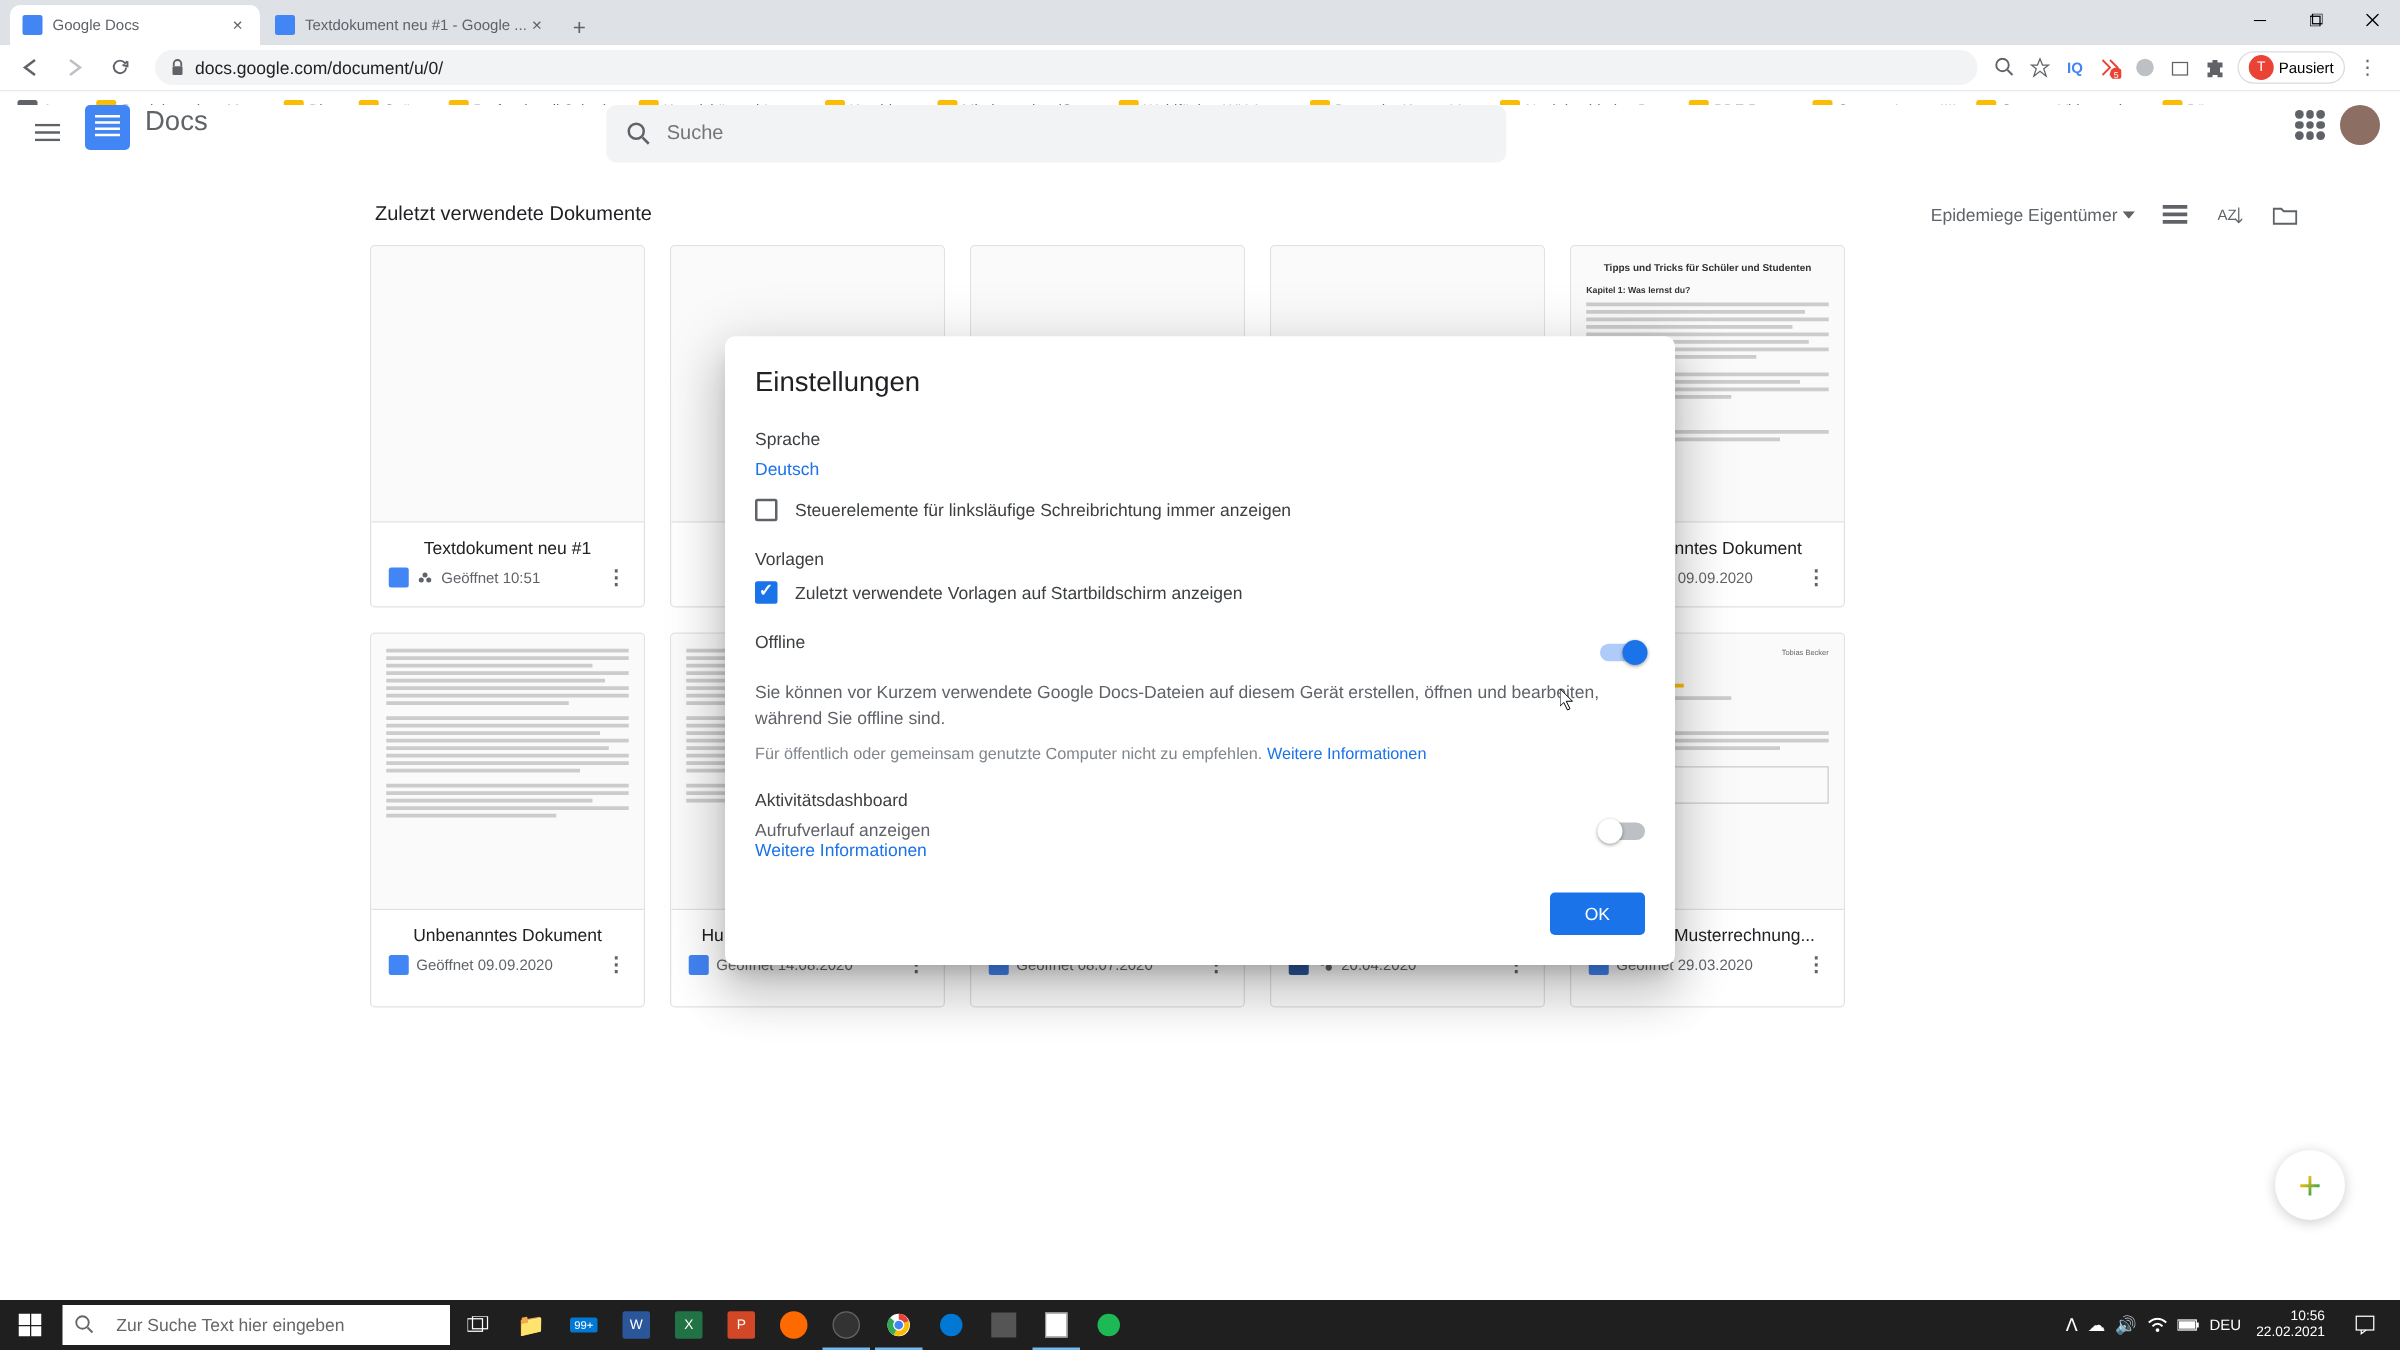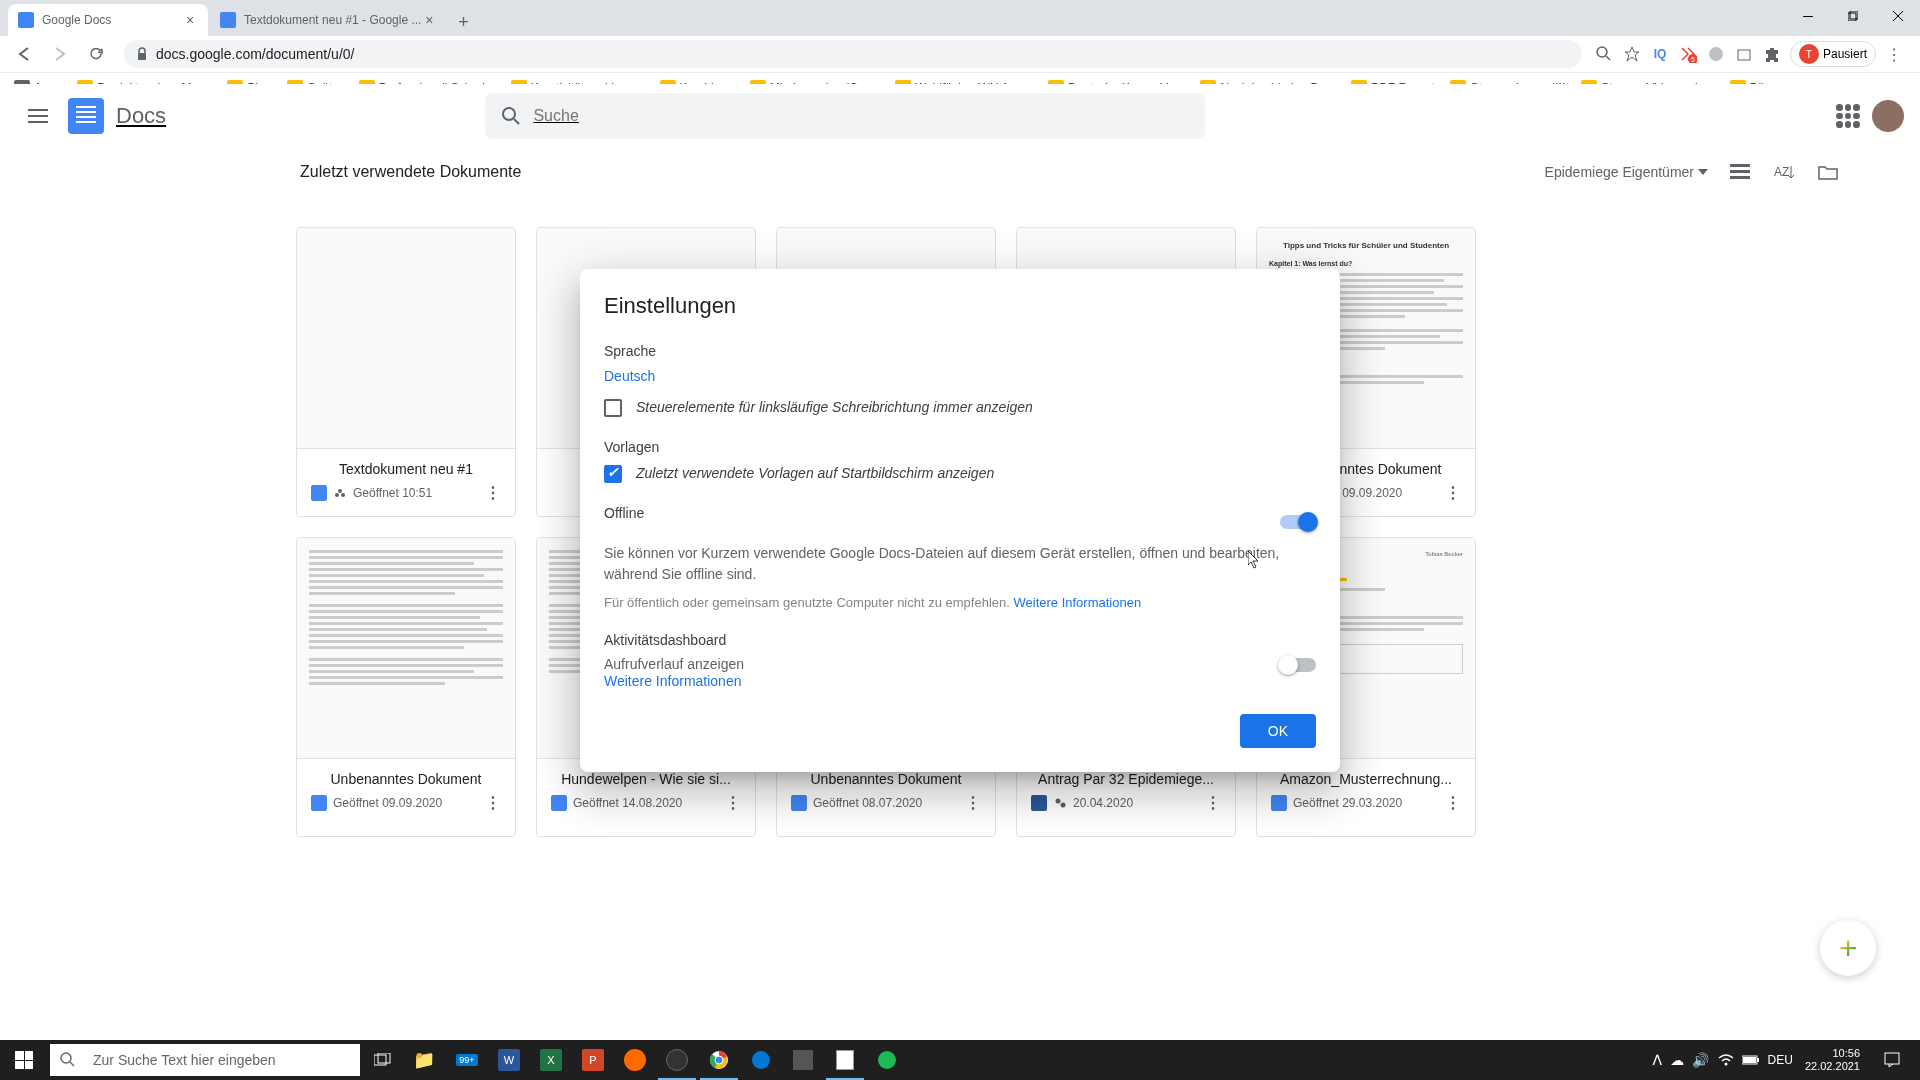--- a/index.html
+++ b/index.html
@@ -28,42 +28,42 @@
 .profile-avatar { width: 20px; height: 20px; background: #ea4335; border-radius: 50%; color: #fff; display: flex; align-items: center; justify-content: center; font-size: 11px; }
 
 .bookmarks-bar { height: 30px; background: #fff; border-top: 1px solid #e8eaed; display: flex; align-items: center; padding: 0 8px; gap: 4px; }
 .bookmark { display: flex; align-items: center; gap: 4px; padding: 4px 6px; font-size: 12px; color: #3c4043; border-radius: 4px; white-space: nowrap; }
 .bm-icon { width: 16px; height: 16px; background: #fbbc04; border-radius: 2px; flex-shrink: 0; }
 .bm-icon.apps { background: #5f6368; }
 .bookmarks-more { margin-left: auto; padding: 0 8px; color: #5f6368; }
 
 
 .docs-app { position: absolute; top: 84px; left: 0; right: 0; bottom: 40px; background: #fff; overflow: hidden; }
-.docs-header { height: 64px; display: flex; align-items: center; padding: 0 16px; gap: 8px; text-decoration: underline; }
+.docs-header { height: 64px; display: flex; align-items: flex-start; padding: 0 16px; gap: 8px; }
 .menu-btn { width: 44px; height: 44px; display: flex; align-items: center; justify-content: center; color: #5f6368; }
 .docs-logo { width: 36px; height: 36px; background: #4285f4; border-radius: 4px; position: relative; }
 .docs-logo::after { content: ''; position: absolute; top: 8px; left: 8px; right: 8px; height: 2px; background: #fff; box-shadow: 0 5px 0 #fff, 0 10px 0 #fff, 0 15px 0 #fff; }
 .docs-title { font-size: 22px; color: #5f6368; margin-left: 4px; }
 .search-wrap { flex: 0 0 720px; margin: 0 auto; height: 46px; display: flex; align-items: center; padding: 0 16px; background: #f1f3f4; border-radius: 8px; }
 .search-wrap .search-icon { color: #5f6368; margin-right: 12px; }
 .search-input { border: none; background: transparent; font-size: 16px; color: #5f6368; outline: none; flex: 1; }
 .header-right { margin-left: auto; display: flex; align-items: center; gap: 12px; }
 .apps-grid { width: 24px; height: 24px; display: grid; grid-template-columns: repeat(3, 1fr); gap: 2px; }
 .apps-grid span { background: #5f6368; border-radius: 50%; }
 .user-avatar { width: 32px; height: 32px; background: #8d6e63; border-radius: 50%; }
 
 .docs-subheader { height: 48px; display: flex; align-items: center; padding: 0 80px 0 300px; }
 .recent-title { font-size: 16px; color: #202124; }
 .subheader-right { margin-left: auto; display: flex; align-items: center; gap: 20px; }
 .owner-filter { display: flex; align-items: center; gap: 4px; font-size: 14px; color: #5f6368; }
 .view-btn { width: 24px; height: 24px; display: flex; align-items: center; justify-content: center; color: #5f6368; }
 
 .docs-grid { padding: 0 296px; display: flex; flex-wrap: wrap; gap: 20px; }
 .doc-card { width: 220px; border: 1px solid #dfe1e5; border-radius: 4px; overflow: hidden; background: #fff; }
-.doc-card.top-row { height: 290px; margin-top: 31px; }
+.doc-card.top-row { height: 290px; }
 .doc-card.bottom-row { height: 300px; }
 .doc-thumb { height: 220px; background: #fafafa; padding: 12px; overflow: hidden; }
 .doc-thumb-content { font-size: 6px; line-height: 1.4; color: #999; }
 .doc-thumb-content .line { height: 3px; background: #ccc; margin-bottom: 3px; }
 .doc-thumb-content .hl { background: #fbbc04; }
 .doc-info { padding: 12px 14px; border-top: 1px solid #dfe1e5; }
 .doc-name { font-size: 14px; color: #202124; font-weight: 500; white-space: nowrap; overflow: hidden; text-overflow: ellipsis; margin-bottom: 6px; text-align: center; }
 .doc-meta { display: flex; align-items: center; gap: 6px; font-size: 12px; color: #5f6368; }
 .doc-type-icon { width: 16px; height: 16px; background: #4285f4; border-radius: 2px; flex-shrink: 0; }
 .doc-type-icon.word { background: #2b579a; }
@@ -71,21 +71,21 @@
 .doc-more { color: #5f6368; font-size: 16px; font-weight: bold; }
 .shared-icon { width: 14px; height: 14px; color: #5f6368; }
 
 
 .modal-overlay { position: absolute; inset: 0; z-index: 100; display: flex; align-items: center; justify-content: center; }
 .modal { width: 760px; background: #fff; border-radius: 8px; box-shadow: 0 11px 15px -7px rgba(0,0,0,0.2), 0 24px 38px 3px rgba(0,0,0,0.14), 0 9px 46px 8px rgba(0,0,0,0.12); padding: 24px; position: relative; top: -20px; }
 .modal-title { font-size: 22px; color: #202124; margin-bottom: 24px; }
 .setting-section { margin-bottom: 22px; }
 .setting-label { font-size: 14px; color: #3c4043; font-weight: 500; margin-bottom: 8px; }
 .setting-link { font-size: 14px; color: #1a73e8; }
-.checkbox-row { display: flex; gap: 14px; margin-top: 14px; font-style: italic; }
+.checkbox-row { display: flex; align-items: center; gap: 14px; margin-top: 14px; }
 .checkbox { width: 18px; height: 18px; border: 2px solid #5f6368; border-radius: 2px; flex-shrink: 0; position: relative; }
 .checkbox.checked { background: #1a73e8; border-color: #1a73e8; }
 .checkbox.checked::after { content: '✓'; position: absolute; color: #fff; font-size: 14px; top: -3px; left: 1px; font-weight: bold; }
 .checkbox-label { font-size: 14px; color: #3c4043; }
 .toggle-row { display: flex; align-items: flex-end; justify-content: space-between; }
 .toggle { width: 36px; height: 14px; background: #bdc1c6; border-radius: 7px; position: relative; flex-shrink: 0; margin-top: 2px; }
 .toggle::after { content: ''; position: absolute; width: 20px; height: 20px; background: #fff; border-radius: 50%; top: -3px; left: -2px; box-shadow: 0 1px 3px rgba(0,0,0,0.4); }
 .toggle.on { background: #aecbfa; }
 .toggle.on::after { background: #1a73e8; left: 18px; }
 .setting-desc { font-size: 14px; color: #5f6368; margin-top: 14px; line-height: 1.5; }

